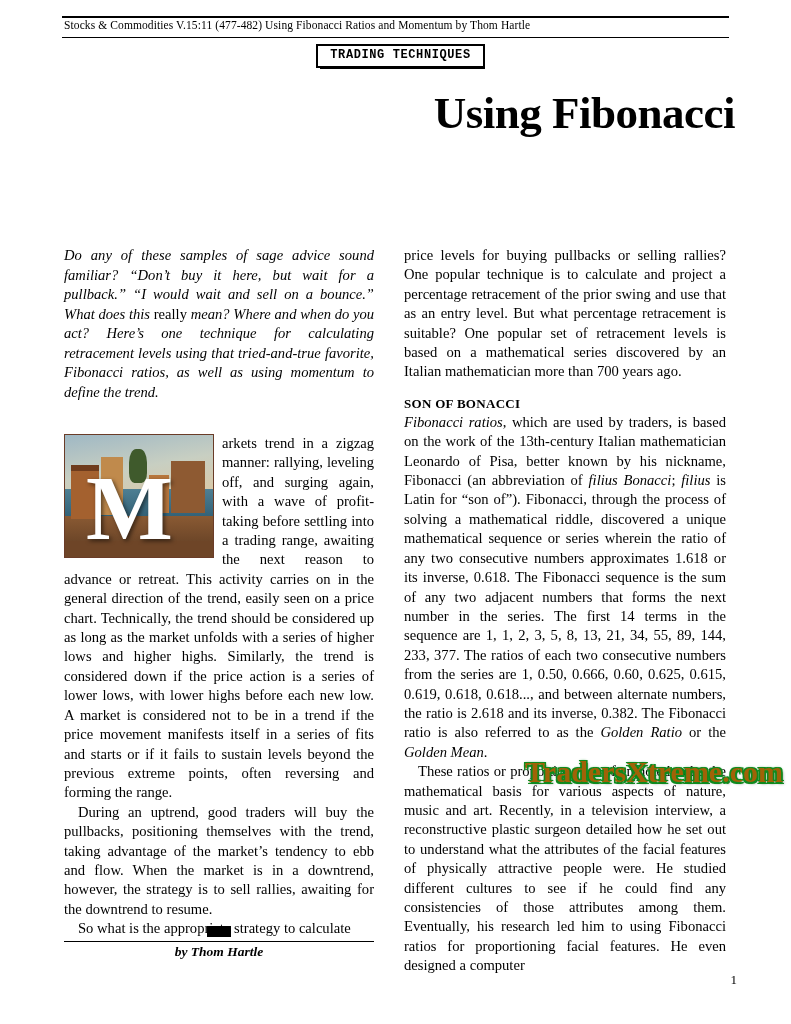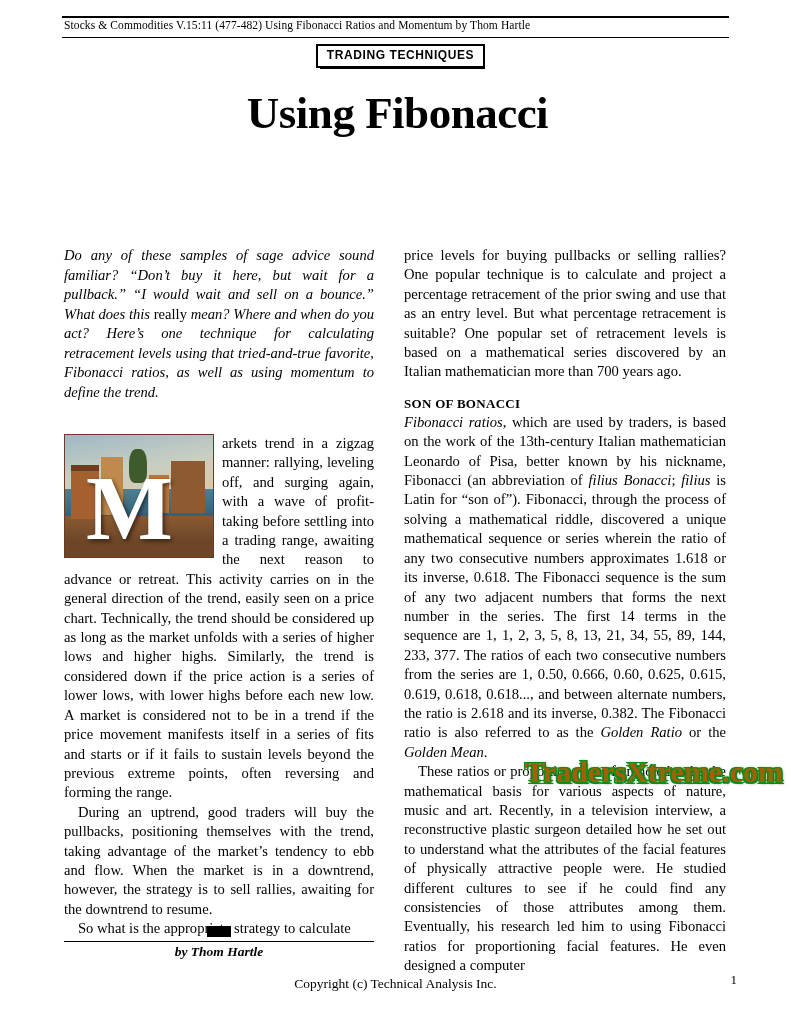--- a/index.html
+++ b/index.html
@@ -76,41 +76,41 @@
   .tt-banner {
     position: absolute;
     left: 316px;
     top: 44px;
     width: 165px;
     height: 20px;
     border: 2px solid #000;
     background: #fff;
     text-align: center;
     line-height: 18px;
-    font-family: Liberation Sans, sans-serif;
+    font-family: Liberation Mono, monospace;
     font-weight: bold;
     font-size: 12px;
     letter-spacing: 0.6px;
   }
   .tt-shadow {
     position: absolute;
     left: 320px;
     top: 66px;
     width: 165px;
     height: 3px;
     background: #000;
   }
 
   
   .title {
     position: absolute;
     left: 60px;
     top: 88px;
     width: 675px;
-    text-align: center;
+    text-align: right;
     font-family: "Liberation Serif", serif;
     font-weight: bold;
     font-size: 45px;
     line-height: 51px;
     letter-spacing: -0.5px;
   }
   .title .l2 { display: block; }
 
   
   .col-left {
@@ -368,17 +368,16 @@
     <p class="body noindent"><span class="ital">Fibonacci ratios</span><span>, which are used by traders, is based on the work of the 13th-century Italian mathematician Leonardo of Pisa, better known by his nickname, Fibonacci (an abbreviation of </span><span class="ital">filius Bonacci</span><span>; </span><span class="ital">filius</span><span> is Latin for “son of”). Fibonacci, through the process of solving a mathematical riddle, discovered a unique mathematical sequence or series wherein the ratio of any two consecutive numbers approximates 1.618 or its inverse, 0.618. The Fibonacci sequence is the sum of any two adjacent numbers that forms the next number in the series. The first 14 terms in the sequence are 1, 1, 2, 3, 5, 8, 13, 21, 34, 55, 89, 144, 233, 377. The ratios of each two consecutive numbers from the series are 1, 0.50, 0.666, 0.60, 0.625, 0.615, 0.619, 0.618, 0.618..., and between alternate numbers, the ratio is 2.618 and its inverse, 0.382. The Fibonacci ratio is also referred to as the </span><span class="ital">Golden Ratio</span><span> or the </span><span class="ital">Golden Mean</span><span>.</span></p>
 
     <p class="body">These ratios or proportions are often noted to be the mathematical basis for various aspects of nature, music and art. Recently, in a television interview, a reconstructive plastic surgeon detailed how he set out to understand what the attributes of the facial features of physically attractive people were. He studied different cultures to see if he could find any consistencies of those attributes among them. Eventually, his research led him to using Fibonacci ratios for proportioning facial features. He even designed a computer</p>
   </div>
 
 
   <div class="byline-mark"></div>
   <div class="byline-rule"></div>
   <div class="byline">by Thom Hartle</div>
 
-  <div class="copyright">Copyright (c) Technical Analysis Inc.</div>
   <div class="page-num">1</div>
   <div class="txtreme">TradersXtreme.com</div>
 
 </div>
 
 </body></html>

